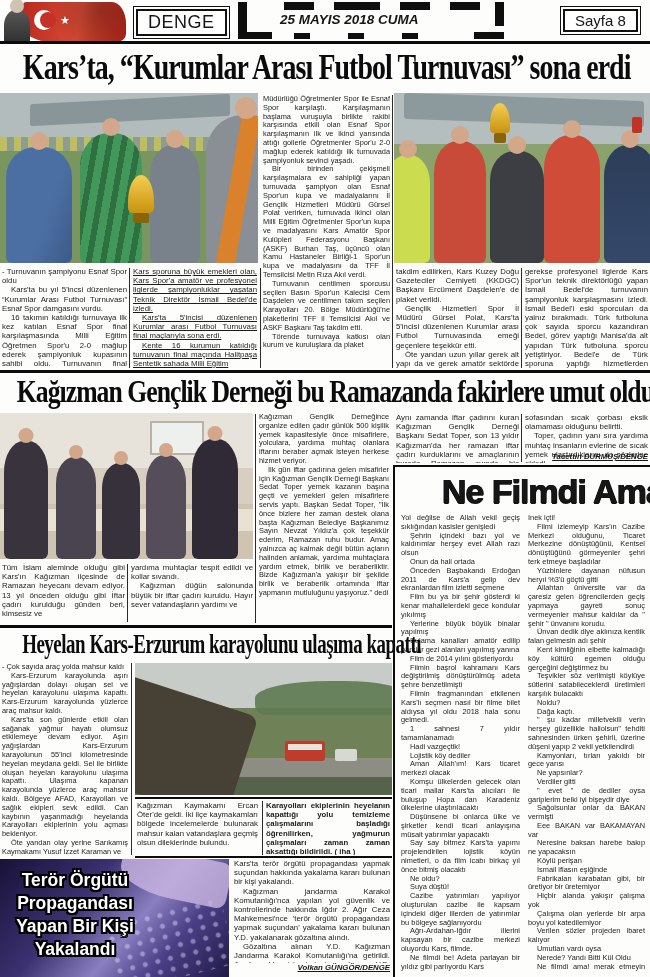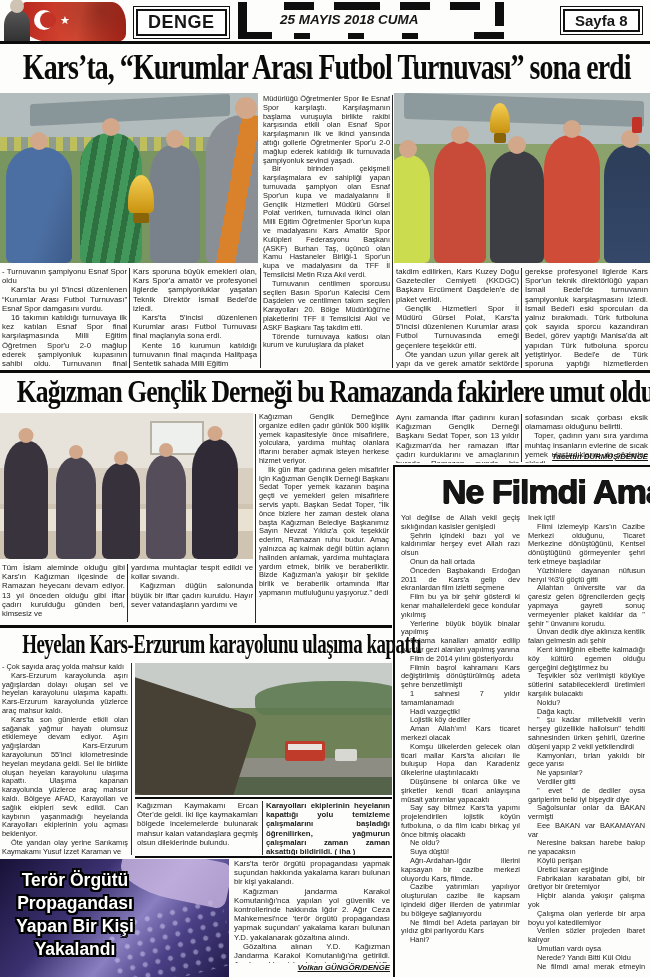--- a/index.html
+++ b/index.html
@@ -2,21 +2,21 @@
 <html><head>
 <meta charset="utf-8">
 <style>
   html,body{margin:0;padding:0;background:#777;}
   .page{position:relative;width:650px;height:977px;background:#fdfdfb;margin:0 auto;
         font-family:"Liberation Sans",sans-serif;color:#161616;overflow:hidden;}
   .abs{position:absolute;}
   
   .hdr-rule{position:absolute;left:0;top:41px;width:650px;height:3px;background:#0c0c0c;}
   .frame-outer{border:1.5px solid #111;padding:2px;background:#fff;}
-  .frame-inner{border:2.5px solid #111;padding:1px 10px;font-weight:bold;}
+  .frame-inner{border:2.5px solid #111;padding:1px 10px;font-weight:normal;}
   .paper-name{font-size:18px;letter-spacing:.5px;}
   .page-label{font-size:15px;}
   .hdr-date{font-weight:bold;font-style:italic;font-size:13.5px;white-space:nowrap;
             background:#fdfdfb;padding:0 6px;}
   .orn{position:absolute;background:#0e0e0e;}
   
   .flag-wrap{position:absolute;left:0;top:0;width:128px;height:44px;overflow:hidden;}
   .flag{position:absolute;left:22px;top:2px;width:104px;height:40px;background:
         radial-gradient(circle at 75% 20%,rgba(0,0,0,.25),transparent 55%),
         linear-gradient(100deg,#b8281e,#d84a34 55%,#a92318);border-radius:4px 14px 10px 30px/6px 22px 8px 18px;}
@@ -137,21 +137,21 @@
       </div>
     <div class="trophy" style="left:96px;top:10px;width:20px;height:30px;"></div>
     <div class="abs" style="right:8px;top:24px;width:10px;height:16px;background:#c33226;border-radius:2px;"></div>
   </div>
 
   <div class="abs body-text" style="left:2px;top:267px;width:125px;height:101px;">
       <p>- Turnuvanın şampiyonu Esnaf Spor oldu</p>
       <p>Kars'ta bu yıl 5'incsi düzenlenen “Kurumlar Arası Futbol Turnuvası” Esnaf Spor damgasını vurdu.</p>
       <p>16 takımın katıldığı turnuvaya ilk kez katılan Esnaf Spor final karşılaşmasında Milli Eğitim Öğretmen Spor'u 2-0 mağlup ederek şampiyonluk kupasının sahibi oldu. Turnuvanın final karşılaşmasını</p>
     </div>
-  <div class="abs body-text" style="left:133px;top:267px;width:124px;height:101px;">
+  <div class="abs body-text" style="left:133px;top:267px;width:124px;height:101px;text-decoration:underline;">
       <p>Kars sporuna büyük emekleri olan, Kars Spor'a amatör ve profesyonel liglerde şampiyonluklar yaşatan Teknik Direktör İsmail Bedel'de izledi.</p>
       <p>Kars'ta 5'incisi düzenlenen Kurumlar arası Futbol Turnuvası final maçlarıyla sona erdi.</p>
       <p>Kente 16 kurumun katıldığı turnuvanın final maçında Halitpaşa Sentetik sahada Milli Eğitim</p>
     </div>
   <div class="abs body-text xtight" style="left:263px;top:95px;width:127px;height:273px;">
       <p>Müdürlüğü Öğretmenler Spor ile Esnaf Spor karşılaştı. Karşılaşmanın başlama vuruşuyla birlikte rakibi karşısında etkili olan Esnaf Spor karşılaşmanın ilk ve ikinci yarısında attığı gollerle Öğretmenler Spor'u 2-0 mağlup ederek katıldığı ilk turnuvada şampiyonluk sevinci yaşadı.</p>
       <p>Bir birinden çekişmeli karşılaşmalara ev sahipliği yapan turnuvada şampiyon olan Esnaf Spor'un kupa ve madalyalarını İl Gençlik Hizmetleri Müdürü Gürsel Polat verirken, turnuvada ikinci olan Milli Eğitim Öğretmenler Spor'un kupa ve madalyasını Kars Amatör Spor Kulüpleri Federasyonu Başkanı (ASKF) Burhan Taş, üçüncü olan Kamu Hastaneler Birliği-1 Spor'un kupa ve madalyasını da TFF İl Temsilcisi Metin Rıza Akıl verdi.</p>
       <p>Turnuvanın centilmen sporcusu seçilen Basın Spor'un Kalecisi Cem Daşdelen ve centilmen takım seçilen Karayolları 20. Bölge Müdürlüğü'ne plaketlerini TFF il Temsilcisi Akıl ve ASKF Başkanı Taş takdim etti.</p>
       <p>Törende turnuvaya katkısı olan kurum ve kuruluşlara da plaket</p>
     </div>
@@ -229,54 +229,55 @@
     <div class="abs body-text xtight" style="left:6px;top:47px;width:119px;height:458px;">
         <p>Yol değilse de Allah vekil geçiş sıklığından kasisler genişledi</p>
         <p>Şehrin içindeki bazı yol ve kaldırımlar herşey evet Allah razı olsun</p>
         <p>Onun da hali ortada</p>
         <p>Önceden Başbakandı Erdoğan 2011 de Kars'a gelip dev ekranlardan film izletti seçmene</p>
         <p>Film bu ya bir şehir gösterdi ki kenar mahallelerdeki gece kondular yıkılmış</p>
         <p>Yerlerine büyük büyük binalar yapılmış</p>
         <p>Sulama kanalları amatör edilip parklar gezi alanları yapılmış yanına</p>
         <p>Film de 2014 yılını gösteriyordu</p>
         <p>Filmin başrol kahramanı Kars değiştirilmiş dönüştürülmüş adeta şehre benzetilmişti</p>
+        <p>Filmin fragmanından etkilenen Kars'lı seçmen nasıl bir filme bilet aldıysa yıl oldu 2018 hala sonu gelmedi.</p>
         <p>1 sahnesi 7 yıldır tamamlanamadı</p>
         <p>Hadi vazgeçtik!</p>
         <p>Lojistik köy dediler</p>
         <p>Aman Allah'ım! Kars ticaret merkezi olacak</p>
         <p>Komşu ülkelerden gelecek olan ticari mallar Kars'ta alıcıları ile buluşup Hopa dan Karadeniz ülkelerine ulaştırılacaktı</p>
         <p>Düşünsene bi onlarca ülke ve şirketler kendi ticari anlayışına müsait yatırımlar yapacaktı</p>
-        <p>Say say bitmez Kars'ta yapımı projelendirilen lojistik köyün futboluna, o da film icabı birkaç yıl önce bitmiş olacaktı</p>
+        <p>Say say bitmez Kars'ta yapımı projelendirilen lojistik köyün nimetleri, o da film icabı birkaç yıl önce bitmiş olacaktı</p>
         <p>Ne oldu?</p>
         <p>Suya düştü!</p>
+        <p>Cazibe yatırımları yapılıyor oluşturulan cazibe ile kapsam içindeki diğer illerden de yatırımlar bu bölgeye sağlanıyordu</p>
         <p>Ağrı-Ardahan-Iğdır illerini kapsayan bir cazibe merkezi oluyordu Kars, filmde.</p>
-        <p>Cazibe yatırımları yapılıyor oluşturulan cazibe ile kapsam içindeki diğer illerden de yatırımlar bu bölgeye sağlanıyordu</p>
         <p>Ne filmdi be! Adeta parlayan bir yıldız gibi parlıyordu Kars</p>
         <p>Hani?</p>
       </div>
     <div class="abs body-text xtight" style="left:133px;top:47px;width:117px;height:458px;">
         <p>İnek içti!</p>
         <p>Filmi izlemeyip Kars'ın Cazibe Merkezi olduğunu, Ticaret Merkezine dönüştüğünü, Kentsel dönüştüğünü görmeyenler şehri terk etmeye başladılar</p>
         <p>Yüzbinlere dayanan nüfusun heryıl %3'ü göçtü gitti</p>
-        <p>Allahtan üniversite var da çaresiz gelen öğrencilerden geçiş yapmaya gayreti sonuç vermeyenler plaket kaldılar da " şehir " ünvanını korudu.</p>
+        <p>Allahtan üniversite var da çaresiz gelen öğrencilerden geçiş yapmaya gayreti sonuç vermeyenler mahsur kaldılar da " şehir " ünvanını korudu.</p>
         <p>Ünvan dedik diye aklınıza kentlik falan gelmesin adı şehir</p>
         <p>Kent kimliğinin elbette kalmadığı köy kültürü egemen olduğu gerçeğini değiştirmez bu</p>
         <p>Teşvikler söz verilmişti köylüye sütlerini satabileceklerdi üretimleri karşılık bulacaktı</p>
         <p>Noldu?</p>
         <p>Dağa kaçtı.</p>
         <p>" şu kadar milletvekili verin herşey güzellikle hallolsun" tehditi sahnesinden ürken şehirli, üzerine düşeni yapıp 2 vekil yetkilendirdi</p>
         <p>Kamyonları, tırları yakıldı bir gece yarısı</p>
         <p>Ne yapsınlar?</p>
         <p>Verdiler gitti</p>
         <p>" evet " de dediler oysa gariplerim belki iyi bişeydir diye</p>
         <p>Sağolsunlar onlar da BAKAN vermişti</p>
         <p>Eee BAKAN var BAKAMAYAN var</p>
         <p>Neresine baksan harebe bakıp ne yapacaksın</p>
         <p>Köylü perişan</p>
-        <p>Üretici kararı eşiğinde</p>
+        <p>İsmail iflasın eşiğinde</p>
         <p>Fabrikaları karabatan gibi, bir üretiyor bir üretemiyor</p>
         <p>Hiçbir alanda yakışır çalışma yok</p>
         <p>Çalışma olan yerlerde bir arpa boyu yol katedilemiyor</p>
         <p>Verilen sözler projeden ibaret kalıyor</p>
         <p>Umutları vardı oysa</p>
         <p>Nerede? Yandı Bitti Kül Oldu</p>
         <p>Ne filmdi ama! merak etmeyin yine seçim arifesindeyiz ikinci serisini sahneleyecekler</p>
       </div>
   </div>
 

